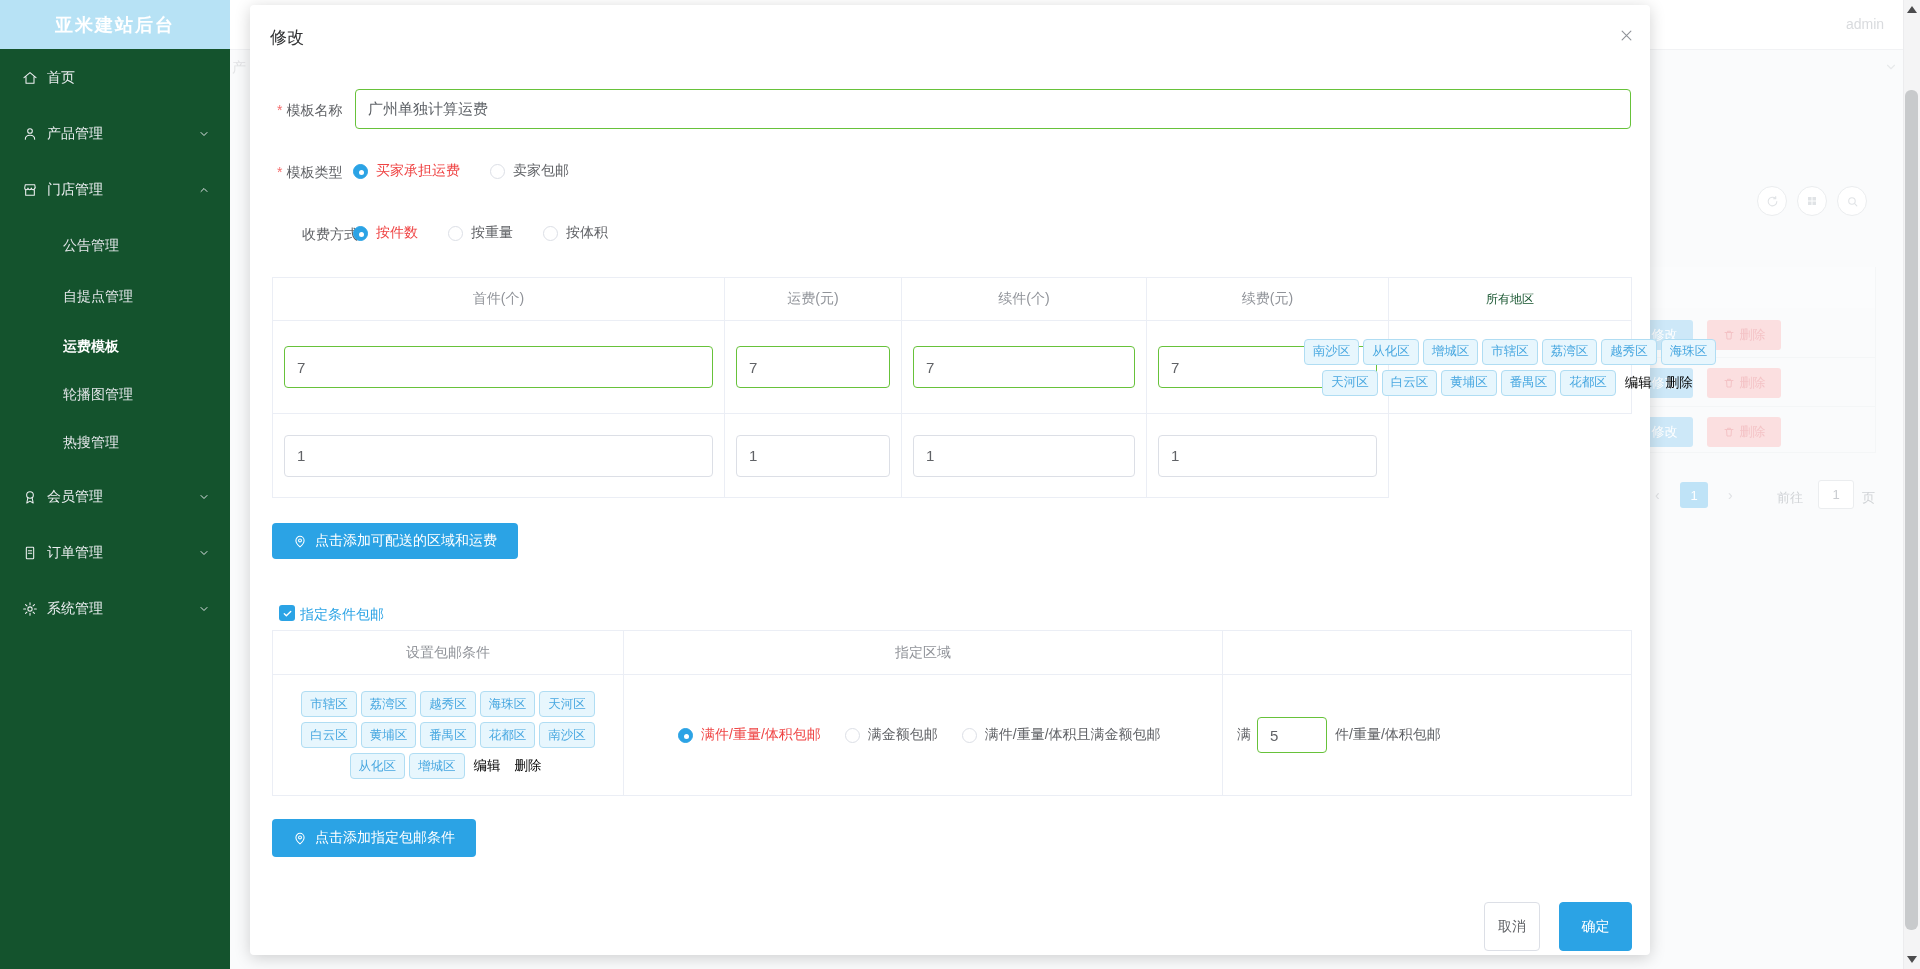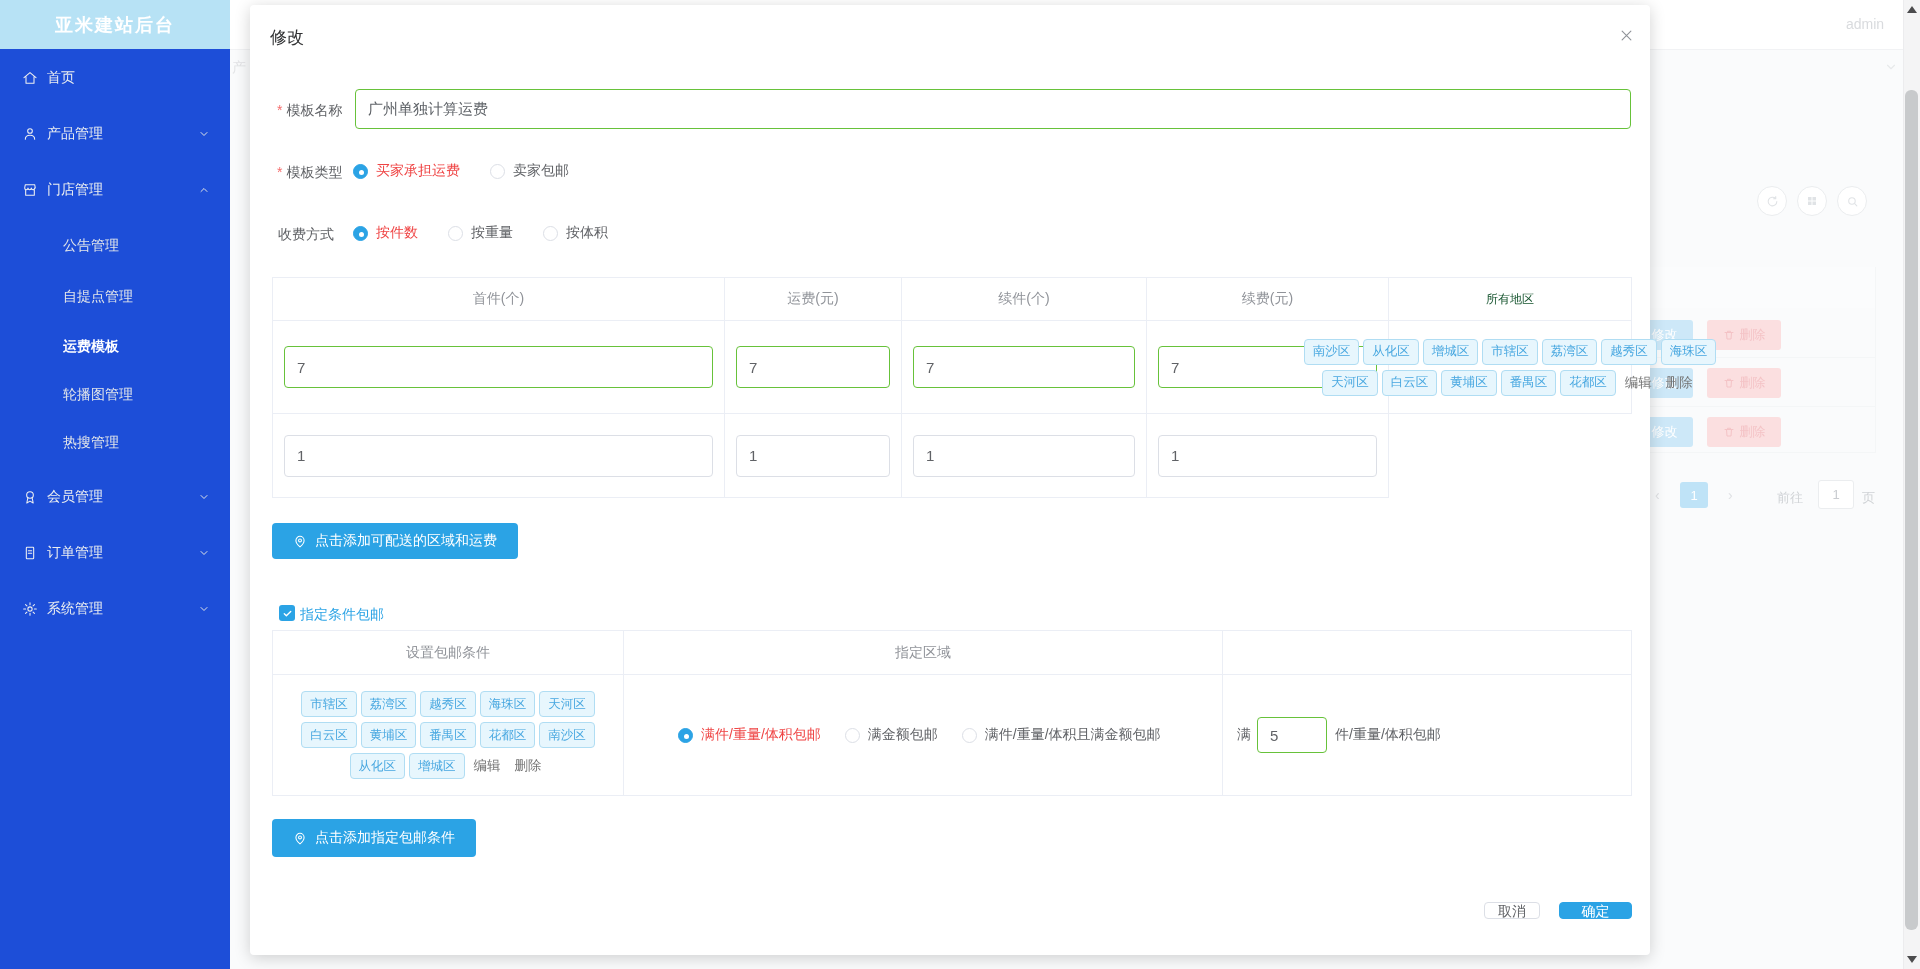--- a/index.html
+++ b/index.html
@@ -1,20 +1,20 @@
 <!DOCTYPE html>
 <html><head>
 <meta charset="utf-8">
 <style>
   * { margin:0; padding:0; box-sizing:border-box; }
   html,body { width:1920px; height:969px; overflow:hidden; }
   body { font-family:"Liberation Sans","DejaVu Sans",sans-serif; background:#fafbfc; position:relative; }
 
   
-  .sidebar { position:absolute; left:0; top:0; width:230px; height:969px; background:#1d4ed8; }
+  .sidebar { position:absolute; left:0; top:0; width:230px; height:969px; background:#14532d; }
   .logo { height:49px; background:#b7e2f5; color:#fff; font-size:18px; font-weight:bold;
           letter-spacing:2px; display:flex; align-items:center; justify-content:center; }
   .side-item { position:absolute; left:0; width:230px; height:22px; display:flex; align-items:center;
                color:#ebeef0; font-size:14px; cursor:pointer; }
   .side-item .mi { margin-left:22px; margin-right:9px; display:flex; color:#edeff1; }
   .side-item.sub { color:#e3e6e9; }
   .side-item.sub .lbl { margin-left:63px; }
   .side-item.active { color:#ffffff; font-weight:bold; }
   .side-chev { position:absolute; right:20px; top:5px; color:#e0e3e6; display:flex; }
 
@@ -88,38 +88,38 @@
   .cell-text { font-size:12px; color:#14532d; }
   .cell-input { width:calc(100% - 22px); height:42px; border:1px solid #dcdfe6; border-radius:4px;
                 padding:0 12px; font-size:15px; color:#606266; outline:none; background:#fff;
                 font-family:"Liberation Sans","DejaVu Sans",sans-serif; }
   .cell-input.green { border-color:#67c23a; }
   .tags-cell { flex-direction:column; gap:5px; padding:8px 6px; }
   .tag-line { display:flex; align-items:center; justify-content:center; gap:4px; }
   .rep { display:contents; }
   .tag { display:inline-flex; align-items:center; height:26px; padding:0 8px; font-size:12.5px;
          color:#47a7e0; background:#e7f6fd; border:1px solid #b0ddf3; border-radius:4px; white-space:nowrap; }
-  .link { font-size:13.5px; color:#737373; margin:0 5px; cursor:pointer; white-space:nowrap; }
+  .link { font-size:13.5px; color:#000000; margin:0 5px; cursor:pointer; white-space:nowrap; }
 
   .blue-btn { position:absolute; left:22px; background:#2ba3e5; border:none; border-radius:4px; color:#fff;
               font-size:14px; display:flex; align-items:center; gap:8px; padding:0 21px; cursor:pointer;
               font-family:"Liberation Sans","DejaVu Sans",sans-serif; }
 
   .checkbox { position:absolute; left:29px; top:600px; width:16px; height:16px; background:#2ba3e5;
               border-radius:3px; display:flex; align-items:center; justify-content:center; cursor:pointer; }
   .checkbox-label { position:absolute; left:50px; top:601px; font-size:14px; color:#2ba3e5; cursor:pointer; }
 
   .radios-cell { justify-content:flex-start !important; padding-left:54px; gap:24px; }
   .thresh-cell { justify-content:flex-start !important; padding-left:14px; }
   .thresh-input { width:70px; height:36px; border:1px solid #67c23a; border-radius:4px; margin:0 8px 0 6px;
                   padding:0 12px; font-size:15px; color:#606266; outline:none;
                   font-family:"Liberation Sans","DejaVu Sans",sans-serif; }
   .thresh-text { font-size:14px; color:#606266; }
 
-  .foot-btn { position:absolute; top:897px; height:17px; border-radius:4px; font-size:14px; cursor:pointer;
+  .foot-btn { position:absolute; top:897px; height:49px; border-radius:4px; font-size:14px; cursor:pointer;
               font-family:"Liberation Sans","DejaVu Sans",sans-serif; }
   .btn-cancel { right:110px; width:56px; background:#fff; border:1px solid #dcdfe6; color:#606266; }
   .btn-confirm { right:18px; width:73px; background:#2ba3e5; border:1px solid #2ba3e5; color:#fff; }
 </style>
 </head>
 <body>
 
 <div class="sidebar">
   <div class="logo">亚米建站后台</div>
 
@@ -308,21 +308,21 @@
     <div class="radio-item">
       <span class="radio checked"></span>
       <span class="radio-label on">买家承担运费</span>
     </div>
     <div class="radio-item">
       <span class="radio"></span>
       <span class="radio-label">卖家包邮</span>
     </div>
   </div>
 
-  <div class="form-label" style="left:28px;top:221px">收费方式</div>
+  <div class="form-label" style="left:52px;top:221px">收费方式</div>
   <div class="radio-group" style="left:103px;top:219px;gap:30px">
     <div class="radio-item">
       <span class="radio checked"></span>
       <span class="radio-label on">按件数</span>
     </div>
     <div class="radio-item">
       <span class="radio"></span>
       <span class="radio-label">按重量</span>
     </div>
     <div class="radio-item">

